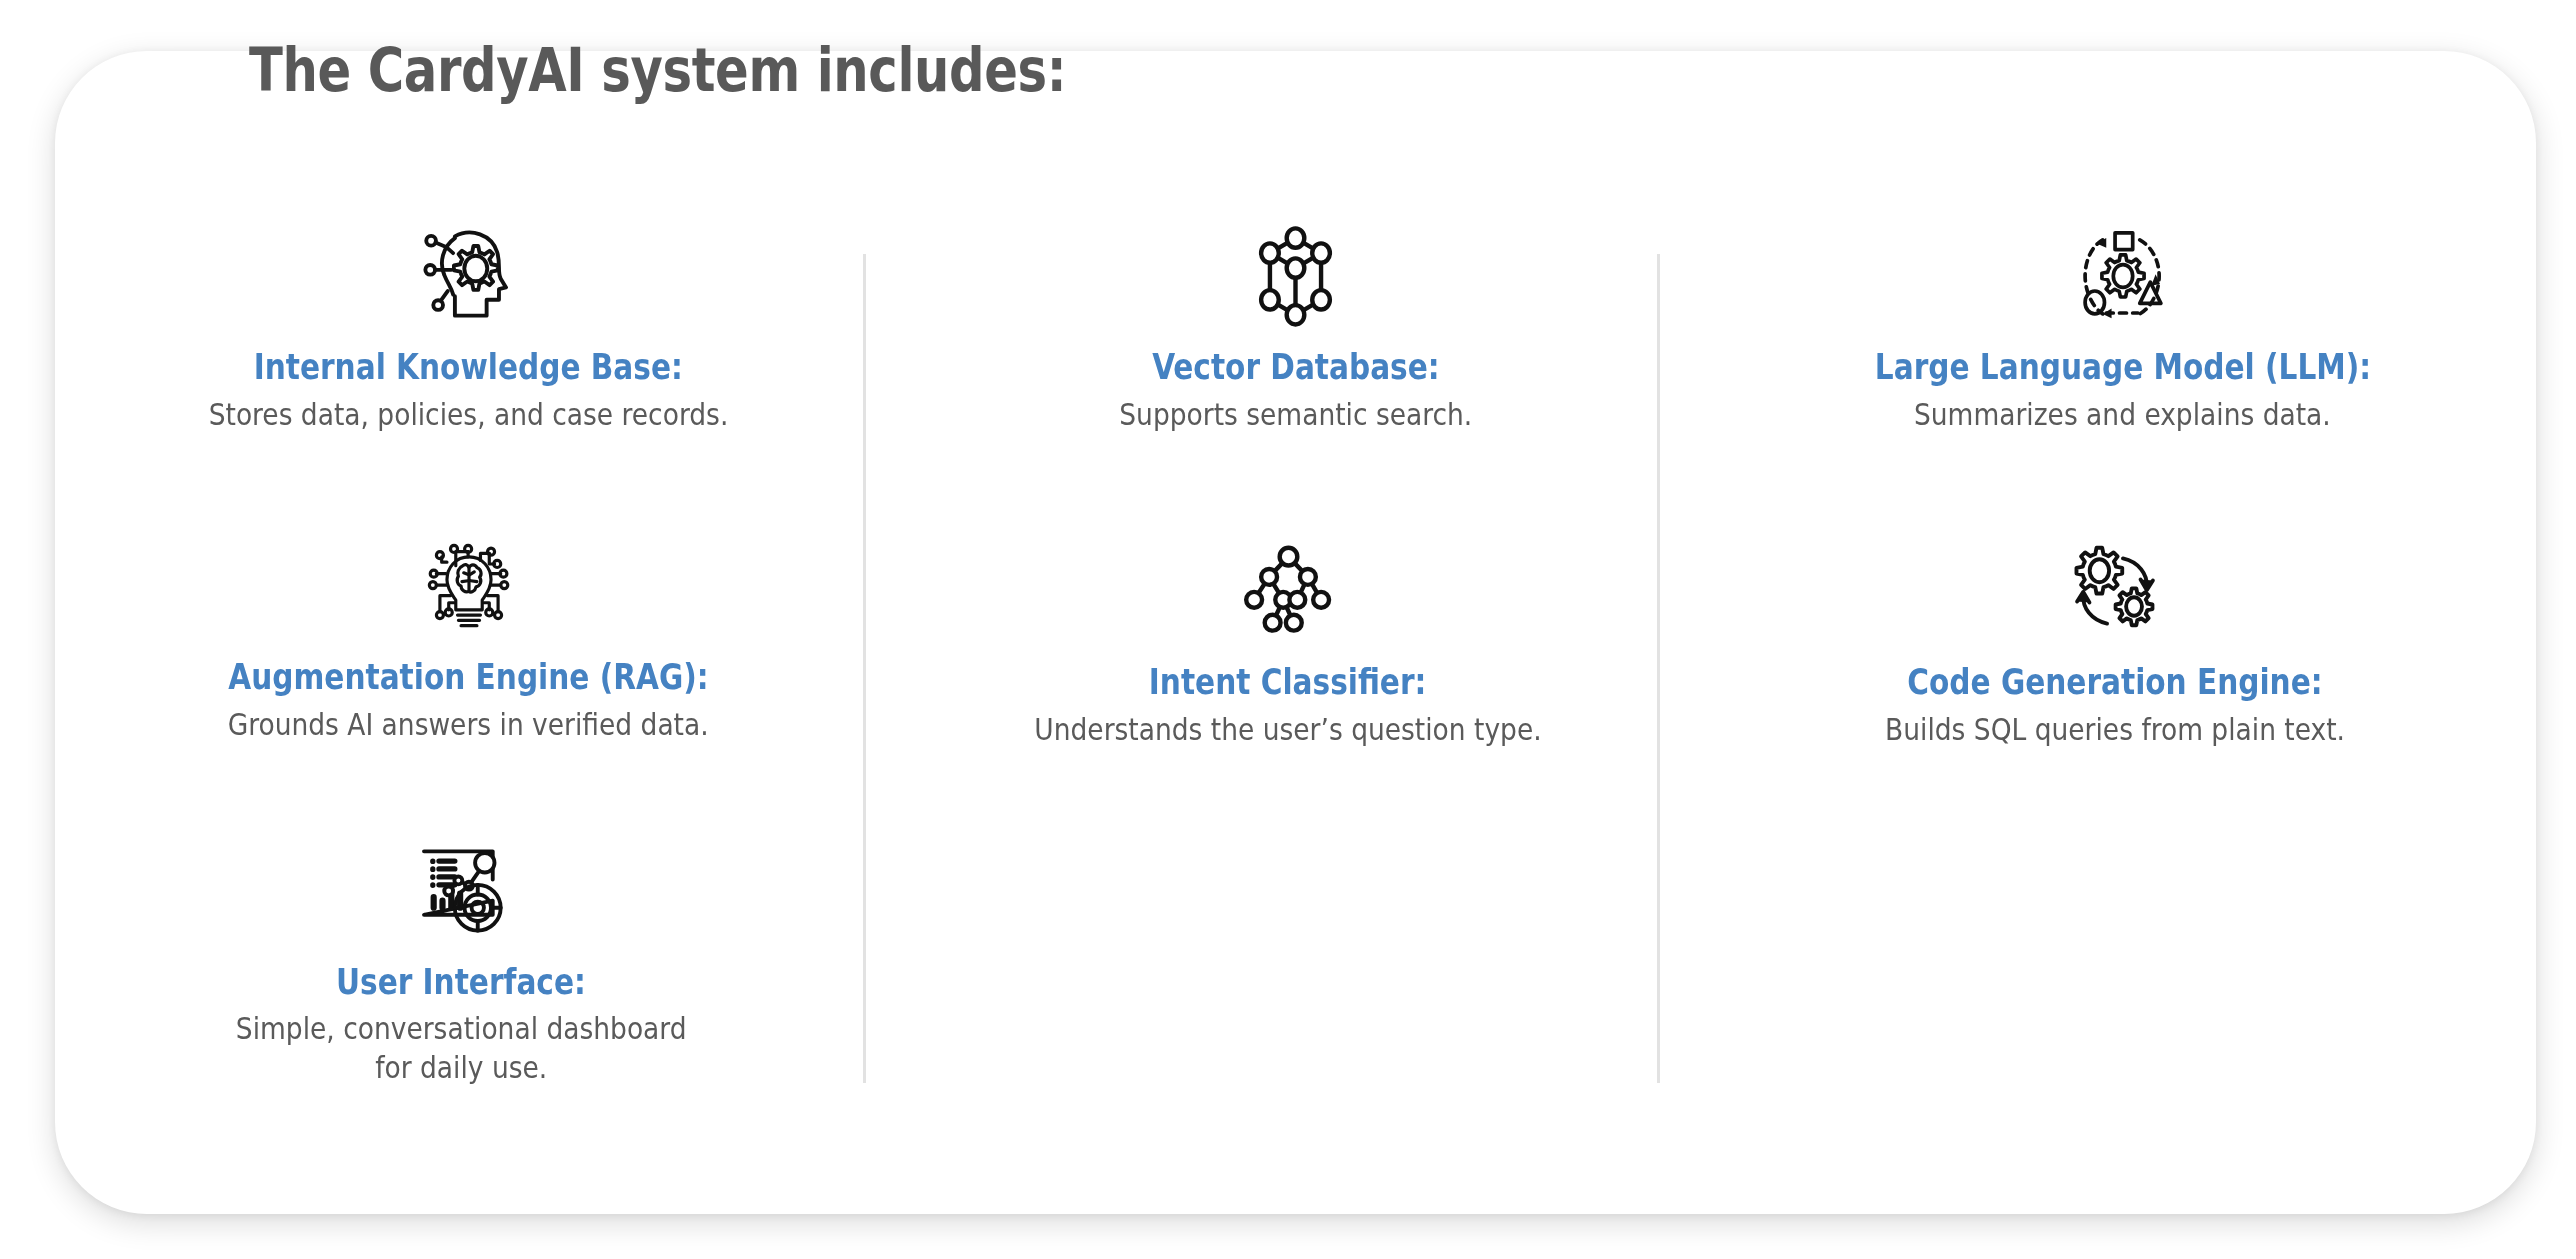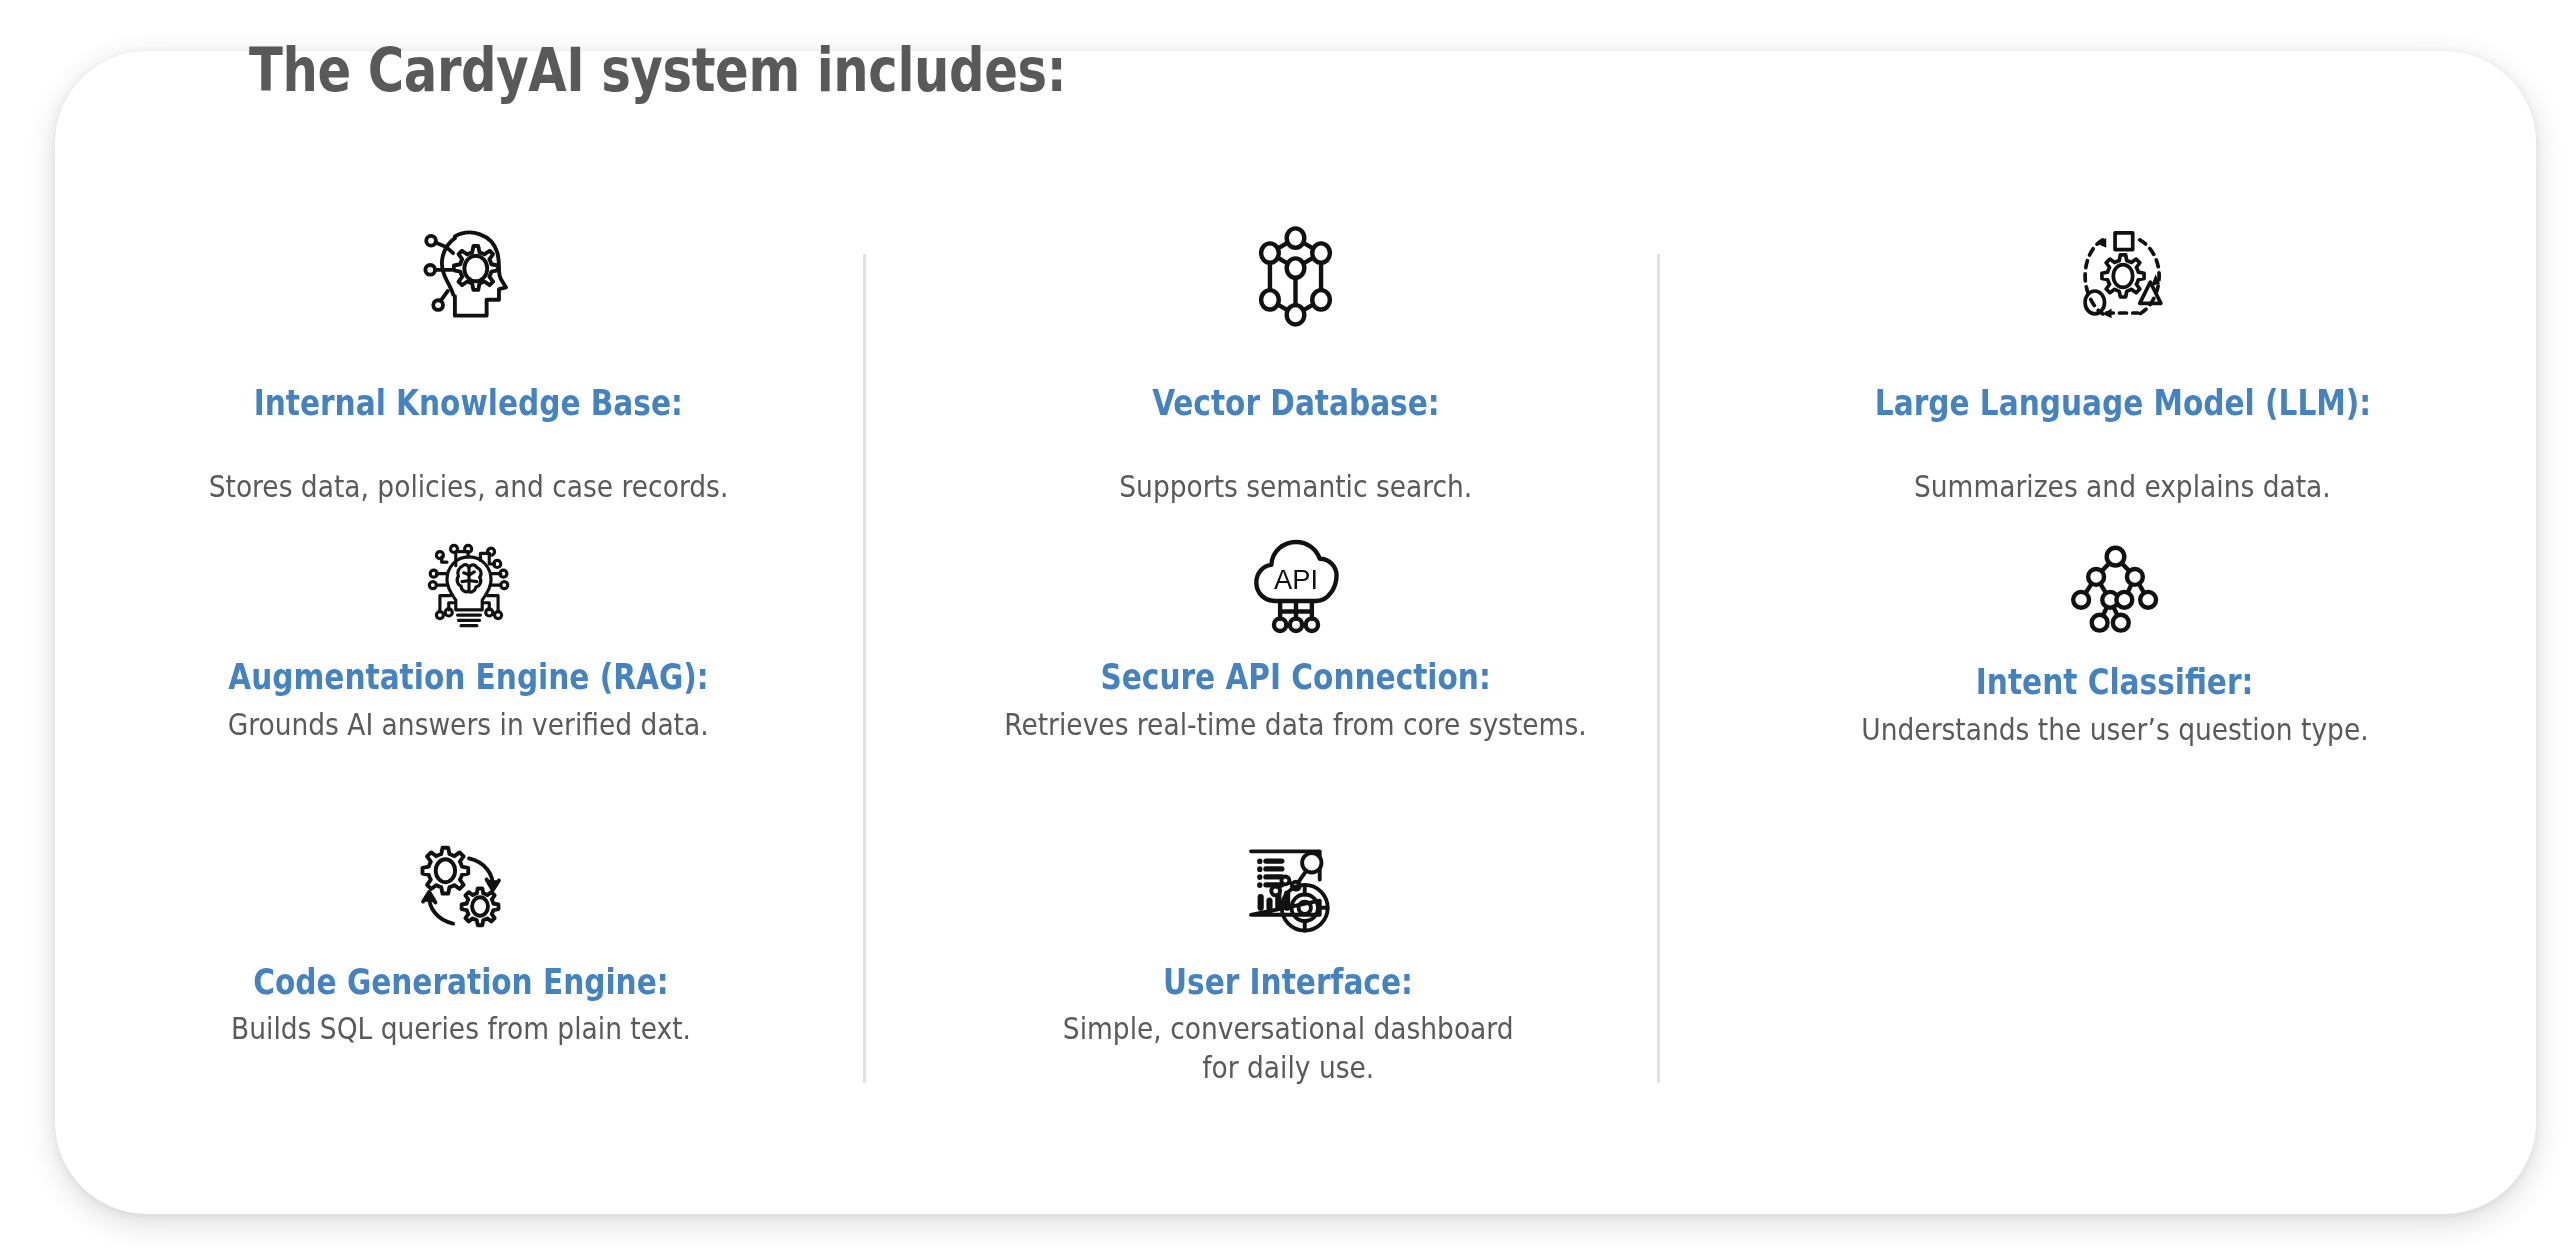--- a/index.html
+++ b/index.html
@@ -58,21 +58,21 @@
   }
 
   .cell {
     display: flex;
     flex-direction: column;
     align-items: center;
     justify-content: flex-start;
     padding: 0 35px;
     box-sizing: border-box;
   }
-  .cell.r1 { padding-top: 5.3px; gap: 36px; }
+  .cell.r1 { padding-top: 5.3px; }
   .cell.r2 { padding-top: 16px; }
   .cell.r3 { padding-top: 21px; padding-left: 20px; }
 
   .icon-wrap {
     height: 104px;
     display: flex;
     align-items: center;
     justify-content: center;
   }
   .icon-wrap svg { display: block; }
@@ -213,34 +213,20 @@
         <path d="M80 70 L92 70 M92 70 L92 88"></path>
           <circle cx="92" cy="92" r="4"></circle>
         <path d="M76 78 L82 78 M82 78 L82 86"></path>
           <circle cx="82" cy="89" r="4"></circle>
       </svg>
     </div>
     <div class="item-title">Augmentation Engine (RAG):</div>
     <div class="item-desc">Grounds AI answers in verified data.</div>
   </div>
 
-  <div class="cell r2">
-    <div class="icon-wrap">
-      <svg width="104" height="104" viewBox="0 0 118 118" fill="none" stroke="#111" stroke-width="5" stroke-linecap="round" stroke-linejoin="round">
-        <path d="M36 76 C22 76 14 66 14 55 C14 45 21 36 31 35 C32 19 45 9 59 9 C72 9 82 17 86 28 C97 28 105 37 105 47 C105 60 96 76 82 76 Z"></path>
-        <text x="59" y="62" font-family="'Liberation Sans', sans-serif" font-size="31" font-weight="400" fill="#111" stroke="none" text-anchor="middle">API</text>
-        <path d="M59 76 L59 96 M41 96 L41 88 L77 88 L77 96 M41 88 L41 76 M77 88 L77 76"></path>
-        <circle cx="41" cy="103" r="7"></circle>
-        <circle cx="59" cy="103" r="7"></circle>
-        <circle cx="77" cy="103" r="7"></circle>
-      </svg>
-    </div>
-    <div class="item-title">Secure API Connection:</div>
-    <div class="item-desc">Retrieves real-time data from core systems.</div>
-  </div>
 
   <div class="cell r3">
     <div class="icon-wrap">
       <svg width="97" height="104" viewBox="0 0 110 118" fill="none" stroke="#111" stroke-width="5" stroke-linecap="round" stroke-linejoin="round">
         <path d="M55 20 L33 43 M55 20 L77 43 M33 43 L16 69 M33 43 L49 69 M77 43 L65 69 M77 43 L92 69 M49 69 L37 95 M49 69 L61 95"></path>
         <circle cx="55" cy="20" r="10" fill="#fff"></circle>
         <circle cx="33" cy="43" r="9" fill="#fff"></circle>
         <circle cx="77" cy="43" r="9" fill="#fff"></circle>
         <circle cx="16" cy="69" r="9" fill="#fff"></circle>
         <circle cx="49" cy="69" r="9" fill="#fff"></circle>

